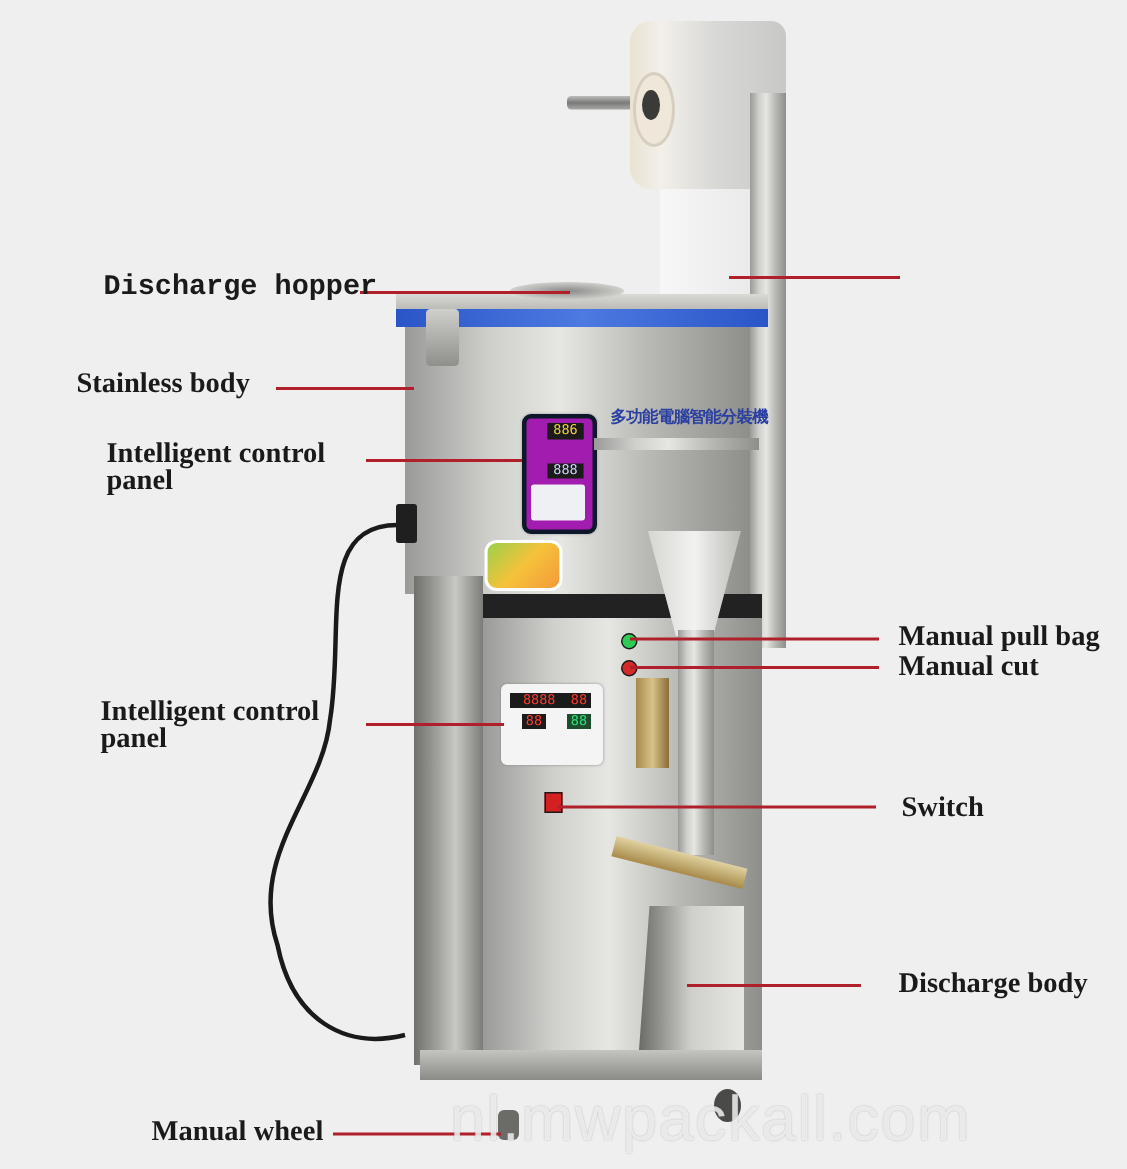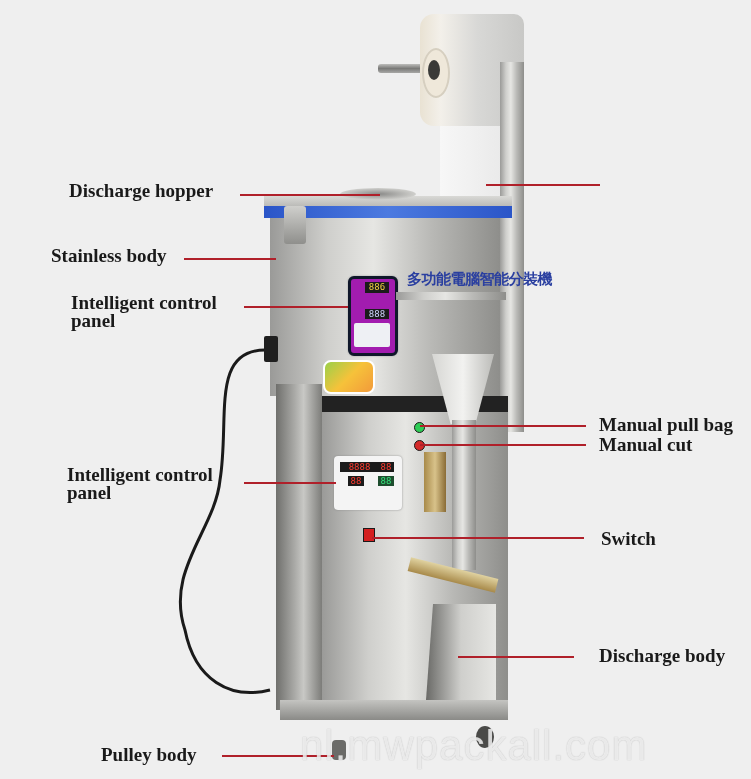--- a/index.html
+++ b/index.html
@@ -34,21 +34,21 @@
   .panel-blue {
     background: #a21caf; border: 3px solid #0f172a; border-radius: 6px;
     box-shadow: 0 0 2px #999;
     margin-top: 44px;
   }
   .seg { position: absolute; background: #1b1b1b; color: #ff3b2f; font-family: "DejaVu Sans Mono", monospace; font-size: 9px; line-height: 10px; text-align: center; }
   .seg.green { color: #34e07a; }
   .chinese {
     position: absolute; left: 407px; top: 270px;
     font-family: "DejaVu Sans", sans-serif; font-weight: bold;
-    font-size: 15px; color: #2a3fa0; letter-spacing: -0.5px;
+    font-size: 11px; color: #2a3fa0; letter-spacing: -0.5px;
   }
 </style>
 </head>
 <body>
 
 <div class="stage">
 
   <div class="part" style="left:378px;top:64px;width:60px;height:9px;background:linear-gradient(#bdbdbb,#7a7a78,#a8a8a6);border-radius:3px;"></div>
   <div class="part" style="left:420px;top:14px;width:104px;height:112px;background:linear-gradient(90deg,#e9e2d3 0%,#f3f0ea 20%,#d8d8d6 55%,#c8c8c6 100%);border-radius:14px 10px 10px 14px;"></div>
   <div class="part" style="left:422px;top:48px;width:24px;height:46px;background:#efe8da;border-radius:50%;border:2px solid #d6cfc0;"></div>
@@ -113,30 +113,30 @@
   <div class="leader" style="left:184px;top:258px;width:92px;"></div>
   <div class="leader" style="left:244px;top:306px;width:104px;"></div>
   <div class="leader" style="left:244px;top:482px;width:92px;"></div>
   <div class="leader" style="left:222px;top:755px;width:112px;"></div>
   <div class="leader" style="left:486px;top:184px;width:114px;"></div>
   <div class="leader" style="left:420px;top:425px;width:166px;"></div>
   <div class="leader" style="left:420px;top:444px;width:166px;"></div>
   <div class="leader" style="left:372px;top:537px;width:212px;"></div>
   <div class="leader" style="left:458px;top:656px;width:116px;"></div>
 
-  <div class="label" style="left:69px;top:182px;">Discharge hopper</div>
+  <div class="label" style="left:69px;top:182px;font-family:Liberation Mono, monospace;">Discharge hopper</div>
   <div class="label" style="left:51px;top:247px;">Stainless body</div>
   <div class="label" style="left:71px;top:294px;">
     <div>Intelligent control</div>
     <div>panel</div>
   </div>
   <div class="label" style="left:67px;top:466px;">
     <div>Intelligent control</div>
     <div>panel</div>
   </div>
-  <div class="label" style="left:101px;top:746px;">Pulley body</div>
+  <div class="label" style="left:101px;top:746px;">Manual wheel</div>
   <div class="label" style="left:599px;top:416px;font-family:Liberation Serif, serif;">Manual pull bag</div>
   <div class="label" style="left:599px;top:436px;">Manual cut</div>
   <div class="label" style="left:601px;top:530px;">Switch</div>
   <div class="label" style="left:599px;top:647px;">Discharge body</div>
 
   <div class="watermark">nl.mwpackall.com</div>
 </div>
 
 </body></html>

